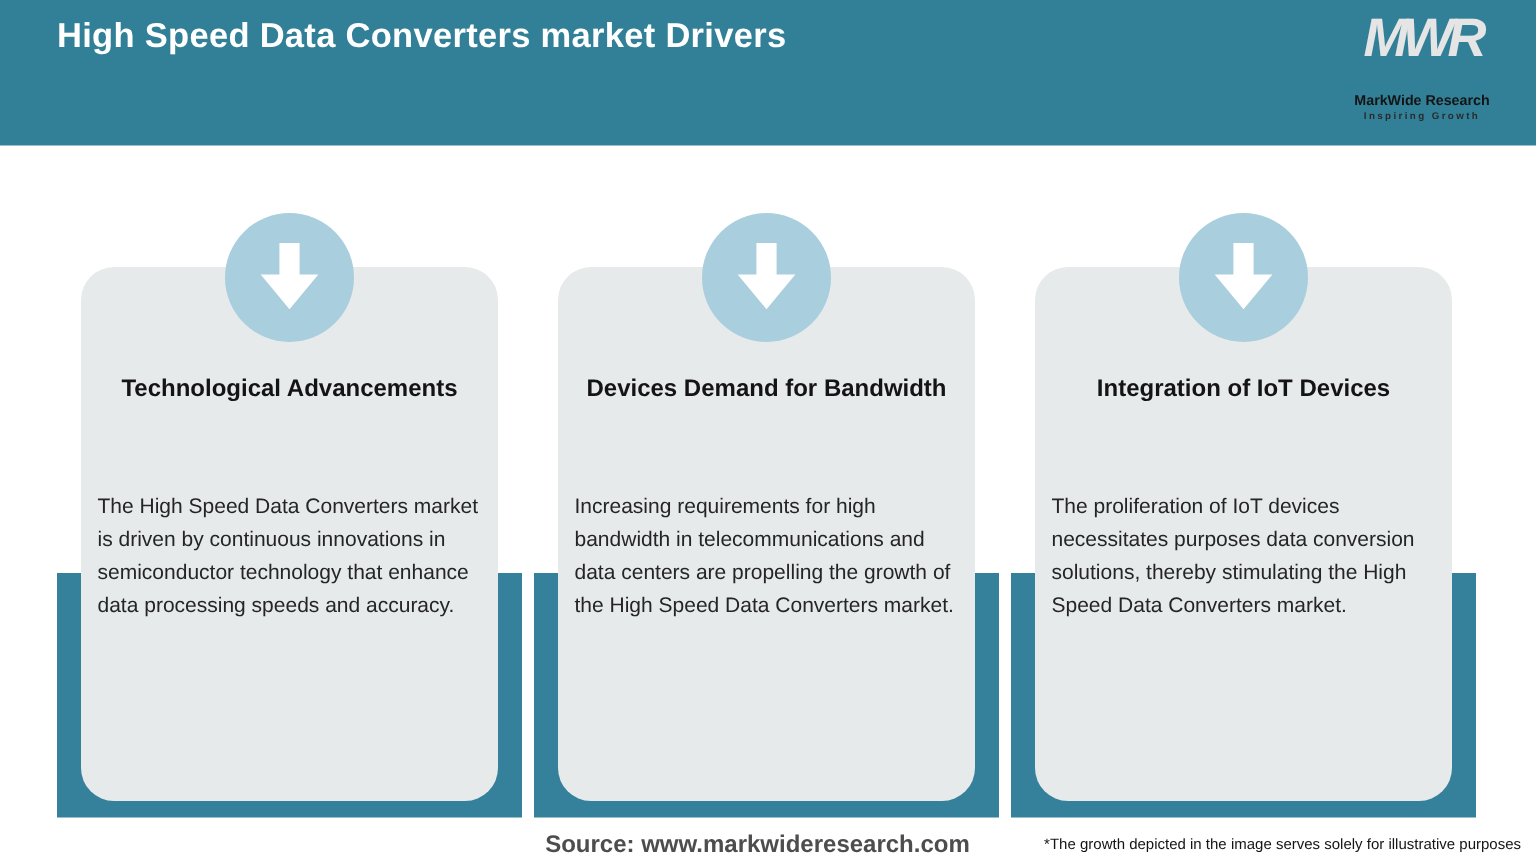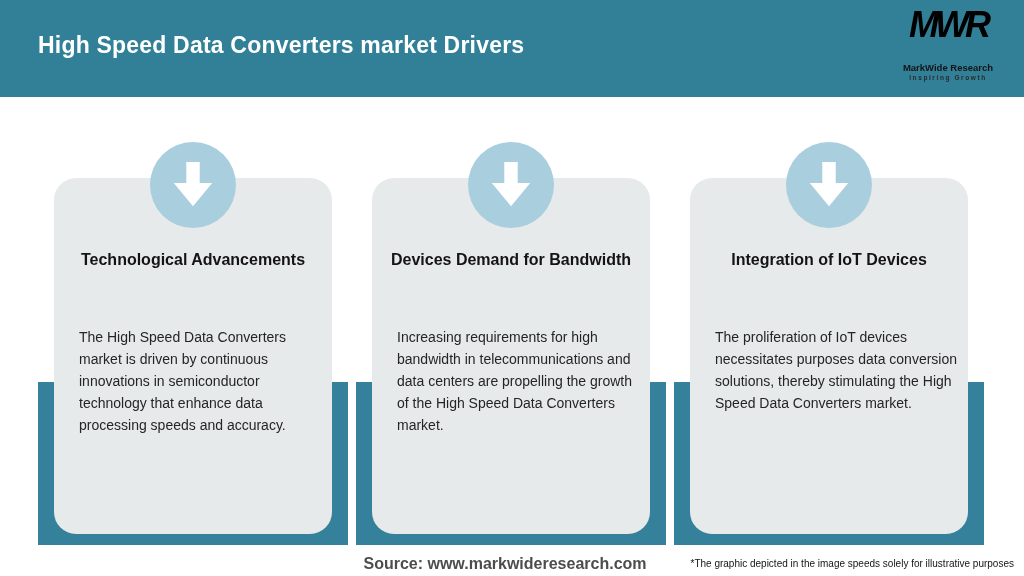--- a/index.html
+++ b/index.html
@@ -16,40 +16,40 @@
 
   
   .header {
     position: absolute;
     top: 0; left: 0;
     width: 1024px; height: 97px;
     background: #328098;
   }
   .header-title {
     position: absolute;
-    left: 38px; top: 32px;
+    left: 38px; top: 10px;
     font-size: 23px;
     font-weight: bold;
     color: #ffffff;
     letter-spacing: 0.2px;
   }
   .logo {
     position: absolute;
     right: 16px; top: 7px;
     width: 120px;
     text-align: center;
     color: #141414;
     line-height: 1;
   }
   .logo-acronym {
     font-size: 36px;
     font-weight: bold;
     font-style: italic;
     letter-spacing: -4px;
-    color: #000000;
+    color: #e5e5e5;
   }
   .logo-name {
     margin-top: 20px;
     font-size: 9.5px;
     font-weight: bold;
     color: #141414;
   }
   .logo-tagline {
     margin-top: 2px;
     font-size: 6.5px;
@@ -96,21 +96,21 @@
   .card-title {
     position: absolute;
     top: 251px; left: 16px; right: 16px;
     text-align: center;
     font-size: 16px;
     font-weight: bold;
     color: #141414;
   }
   .card-body {
     position: absolute;
-    top: 326px; left: 41px; right: 25px;
+    top: 326px; left: 27px; right: 25px;
     font-size: 14px;
     line-height: 22px;
     color: #252525;
   }
 
   
   .source-text {
     position: absolute;
     top: 555px; left: 295px;
     width: 420px;
@@ -170,15 +170,15 @@
     <div class="icon-circle">
       <svg width="44" height="50" viewBox="0 0 44 52" aria-hidden="true">
         <path d="M15 2 H29 V24 H42 L22 48 L2 24 H15 Z" fill="#ffffff"></path>
       </svg>
     </div>
     <div class="card-title">Integration of IoT Devices</div>
     <div class="card-body">The proliferation of IoT devices necessitates purposes data conversion solutions, thereby stimulating the High Speed Data Converters market.</div>
   </div>
 
   <div class="source-text">Source: www.markwideresearch.com</div>
-  <div class="disclaimer-text">*The graphic depicted in the image speeds solely for illustrative purposes</div>
+  <div class="disclaimer-text">*The growth depicted in the image serves solely for illustrative purposes</div>
 
 </div>
 
 </body></html>

